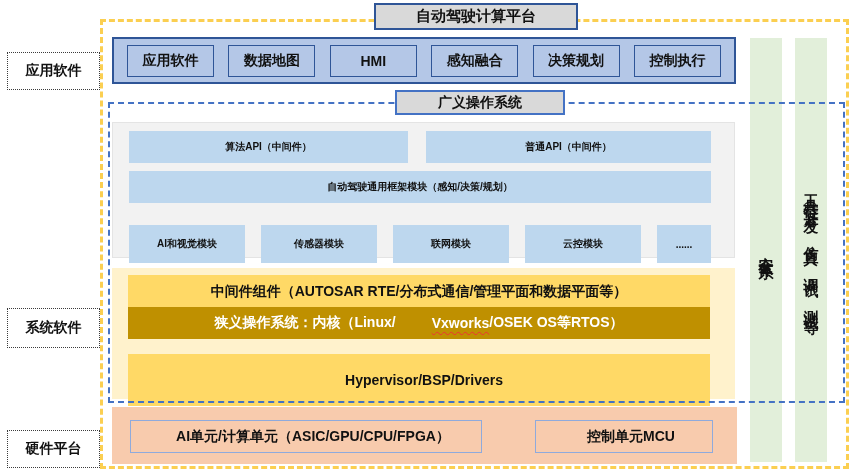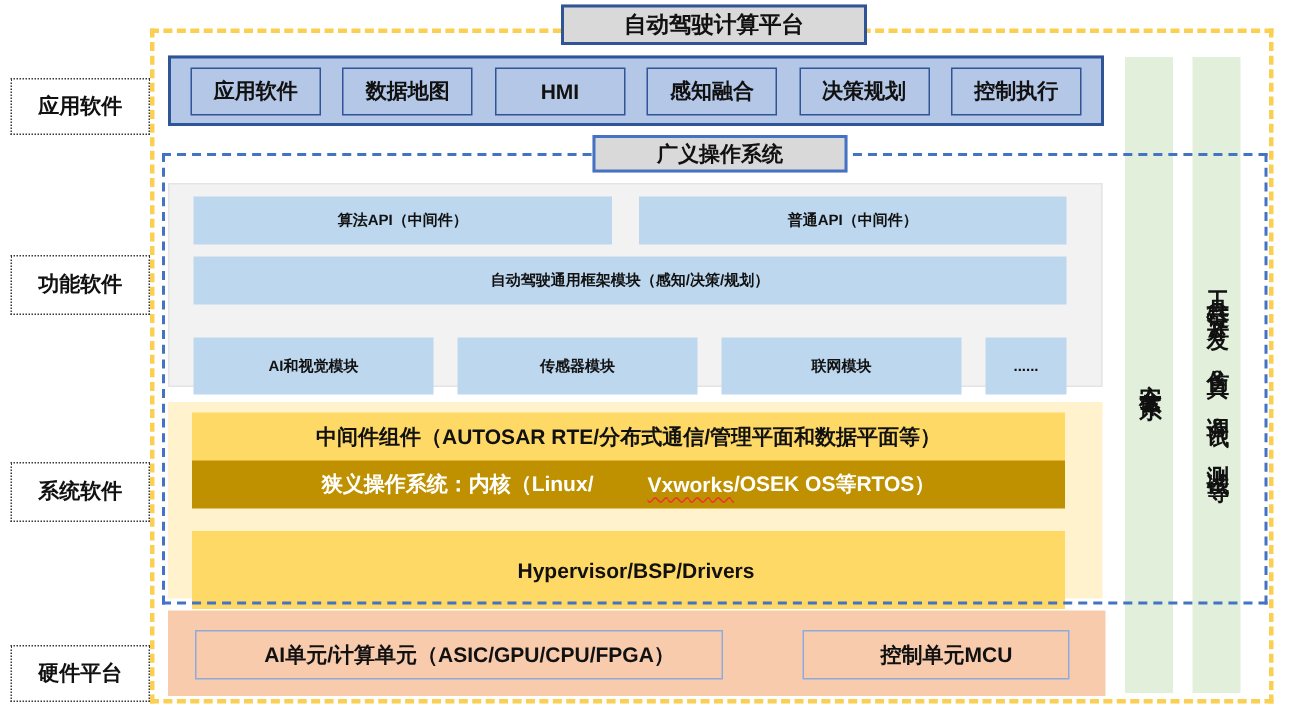--- a/index.html
+++ b/index.html
@@ -72,41 +72,41 @@
     <span class="vtext vt-toolchain">工具链（开发&amp;仿真&amp;调试&amp;测试等）</span>
   </div>
 
   <div class="abs outer-dashed"></div>
   <div class="abs os-dashed"></div>
 
   <div class="abs center gray-chip title-box">自动驾驶计算平台</div>
   <div class="abs center gray-chip gos-box">广义操作系统</div>
 
   <div class="abs center left-label ll-0">应用软件</div>
-  <div class="abs center left-label ll-1">功能软件</div>
   <div class="abs center left-label ll-2">系统软件</div>
   <div class="abs center left-label ll-3">硬件平台</div>
 
   <div class="abs app-container">
     <div class="center app-box">应用软件</div>
     <div class="center app-box">数据地图</div>
     <div class="center app-box">HMI</div>
     <div class="center app-box">感知融合</div>
     <div class="center app-box">决策规划</div>
     <div class="center app-box">控制执行</div>
   </div>
 
   <div class="abs func-container">
     <div class="abs center blue-box func-r1a">算法API（中间件）</div>
     <div class="abs center blue-box func-r1b">普通API（中间件）</div>
     <div class="abs center blue-box func-r2">自动驾驶通用框架模块（感知/决策/规划）</div>
     <div class="func-r3">
       <div class="center blue-box">AI和视觉模块</div>
       <div class="center blue-box">传感器模块</div>
       <div class="center blue-box">联网模块</div>
+      <div class="center blue-box">云控模块</div>
       <div class="center blue-box dots-box">......</div>
     </div>
   </div>
 
   <div class="abs sys-container">
     <div class="abs center sys-bar sys-bar1">中间件组件（AUTOSAR RTE/分布式通信/管理平面和数据平面等）</div>
     <div class="abs center sys-bar sys-bar2">
       <span>狭义操作系统：内核（Linux/</span>
         <span class="squiggle">Vxworks</span>
         <span>/OSEK OS等RTOS）</span>

